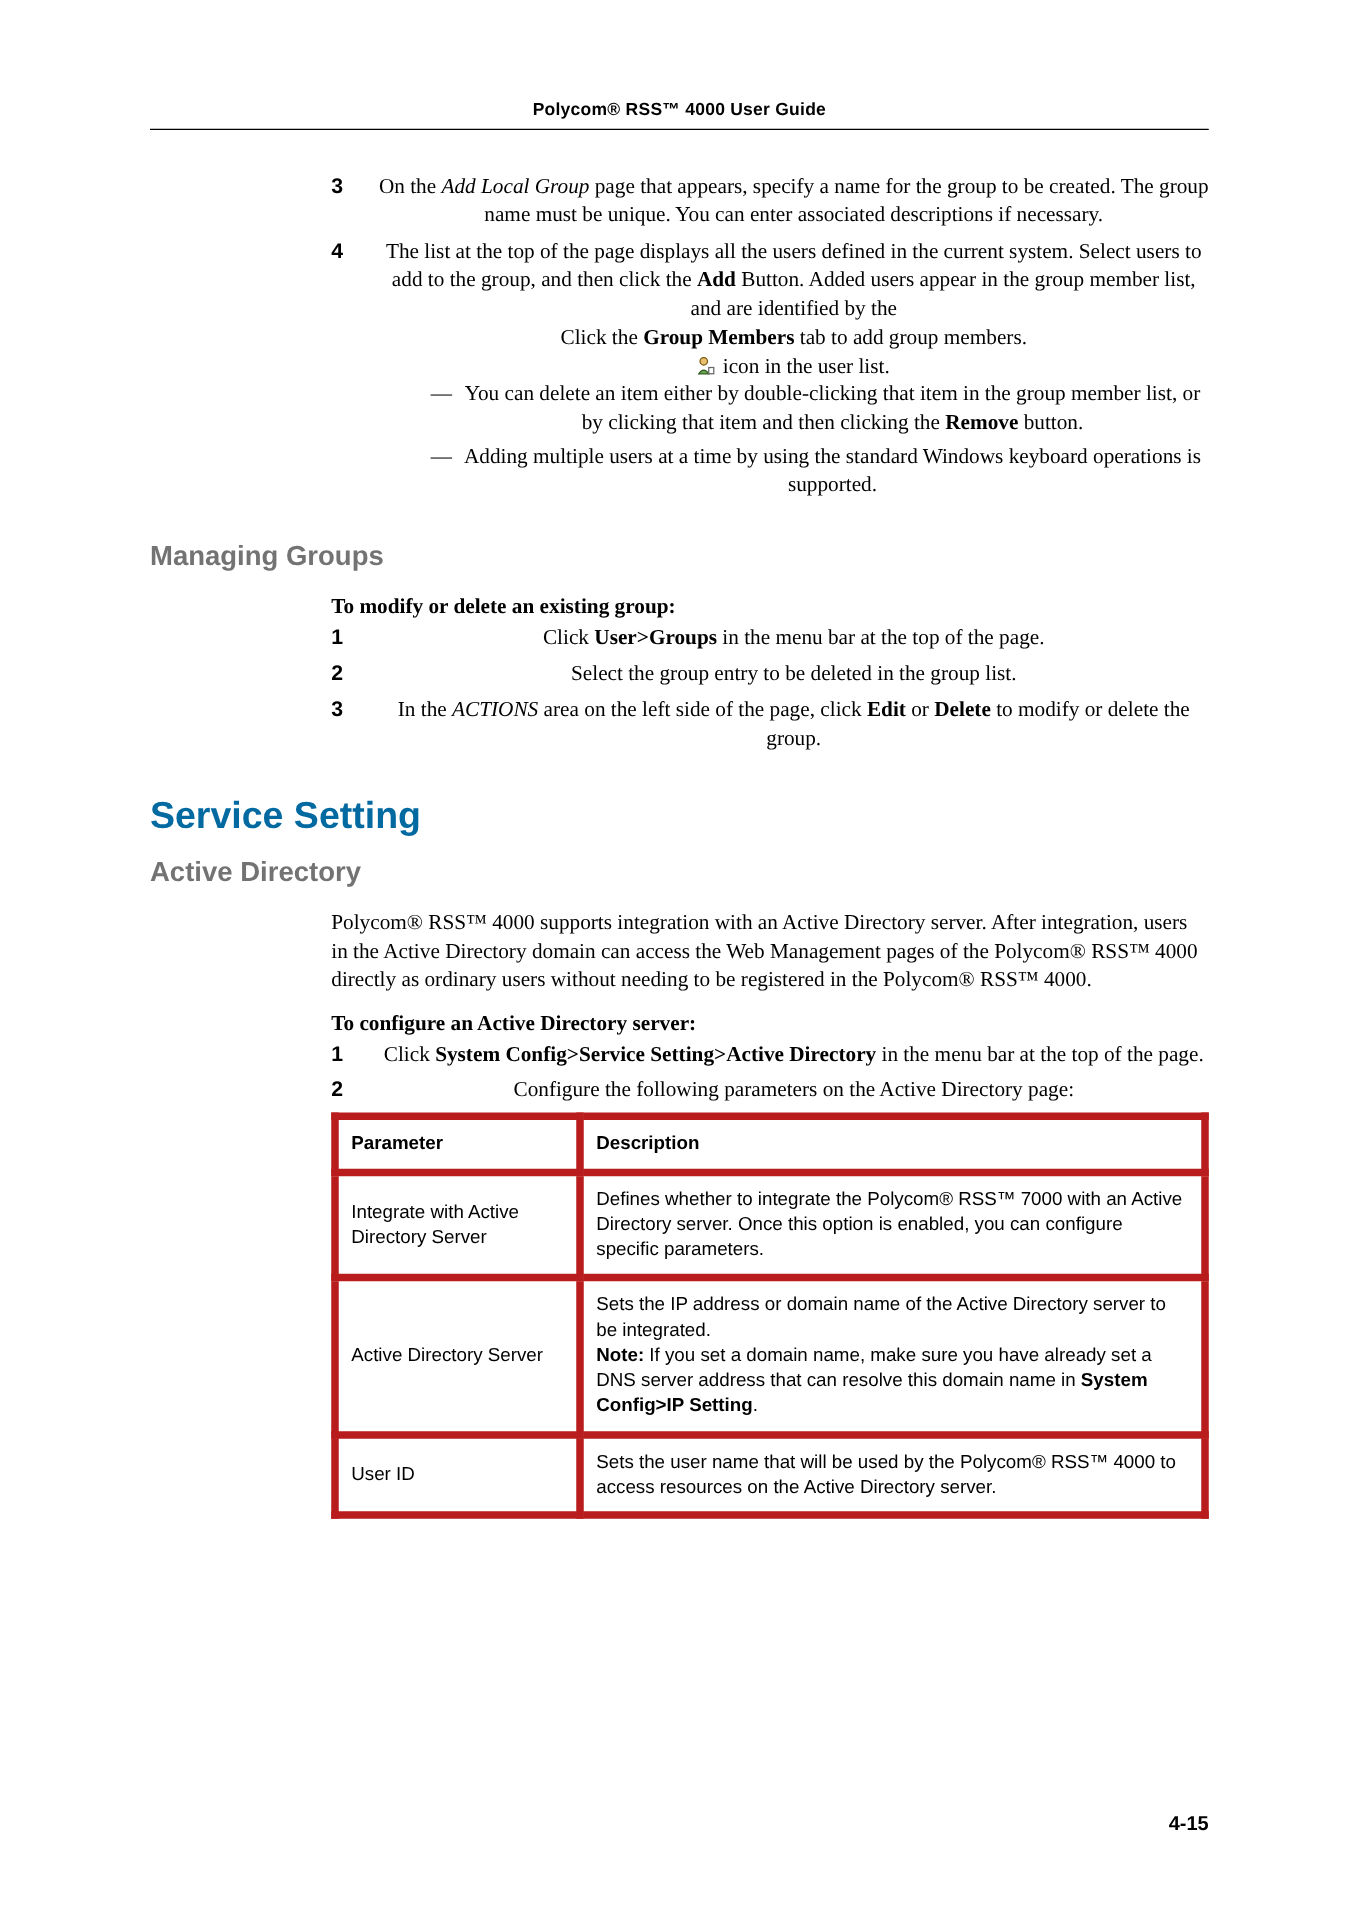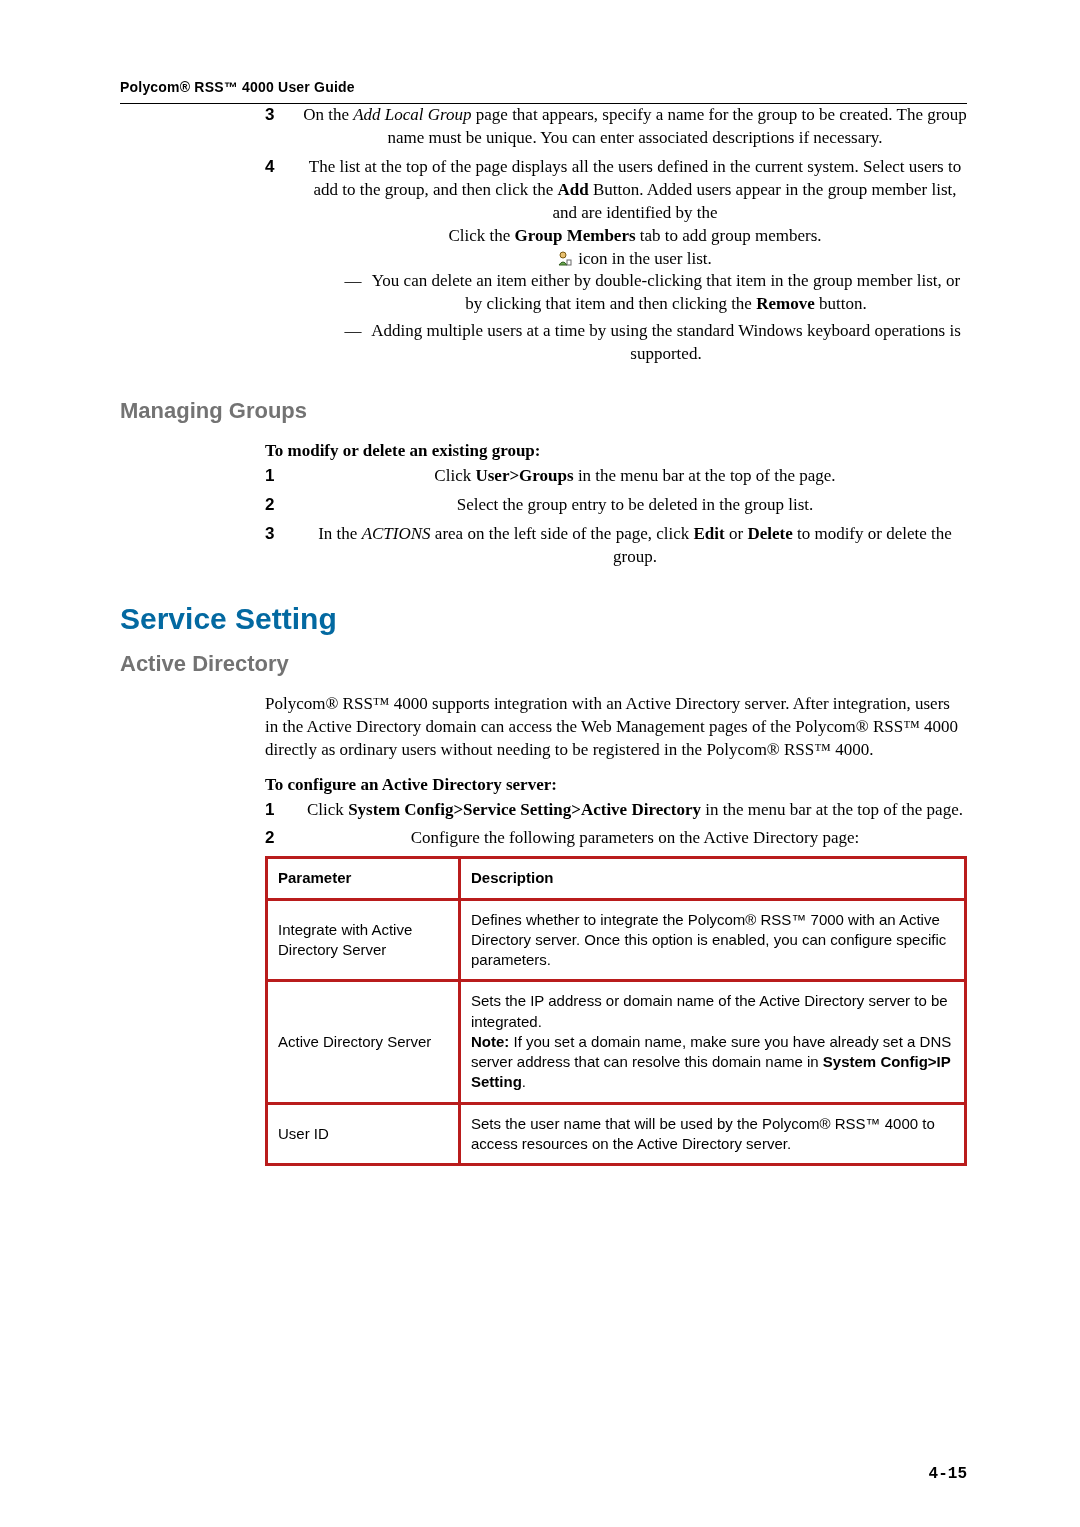--- a/index.html
+++ b/index.html
@@ -12,27 +12,28 @@
     line-height: 1.35;
   }
   .page {
     width: 1080px;
     height: 1527px;
     position: relative;
     box-sizing: border-box;
     padding: 78px 113px 60px 120px;
   }
   .running-head {
-    text-align: left;
+    text-align: center;
     font-family: Arial, Helvetica, sans-serif;
     font-weight: bold;
     font-size: 14px;
     letter-spacing: 0.2px;
     padding-bottom: 6px;
     border-bottom: 1.5px solid #000;
+    margin-bottom: 34px;
   }
   .body-col {
     margin-left: 145px;
   }
   .num-item {
     display: flex;
     margin-bottom: 6px;
   }
   .num-item .num {
     font-family: Arial, Helvetica, sans-serif;
@@ -92,36 +93,36 @@
     margin: 18px 0 6px 0;
   }
   .table-caption .tc-bold { font-weight: bold; font-style: italic; }
   table.params {
     border-collapse: collapse;
     width: 100%;
     font-family: Arial, Helvetica, sans-serif;
     font-size: 15px;
   }
   table.params th, table.params td {
-    border: 3px solid #b91c1c;
+    border: 6px solid #b91c1c;
     padding: 9px 10px;
     text-align: left;
     vertical-align: middle;
   }
   table.params th {
     font-weight: bold;
   }
   table.params td.param-col {
     width: 170px;
   }
   .page-num {
     position: absolute;
-    bottom: 41px;
+    bottom: 56px;
     right: 113px;
-    font-family: Liberation Mono, monospace;
+    font-family: Liberation Sans, sans-serif;
     font-weight: bold;
     font-size: 16px;
   }
 </style>
 </head>
 <body>
 
 <div class="page">
 
   <div class="running-head">Polycom® RSS™ 4000 User Guide</div>

